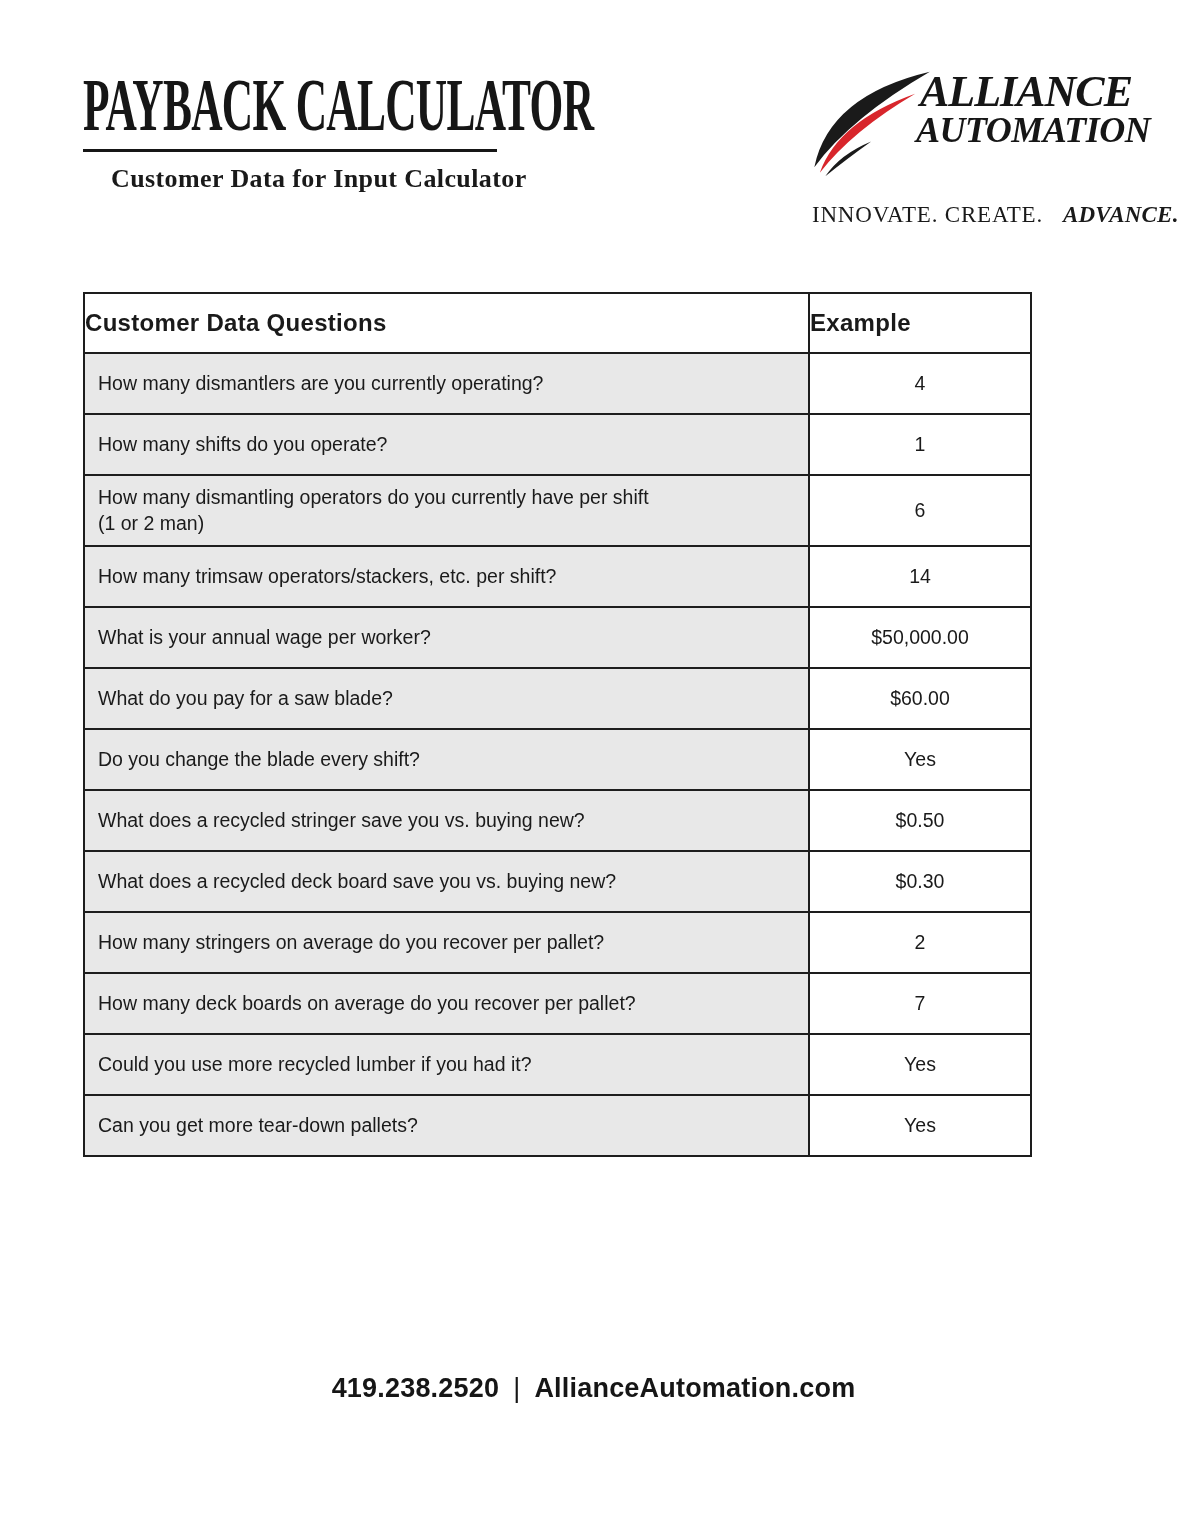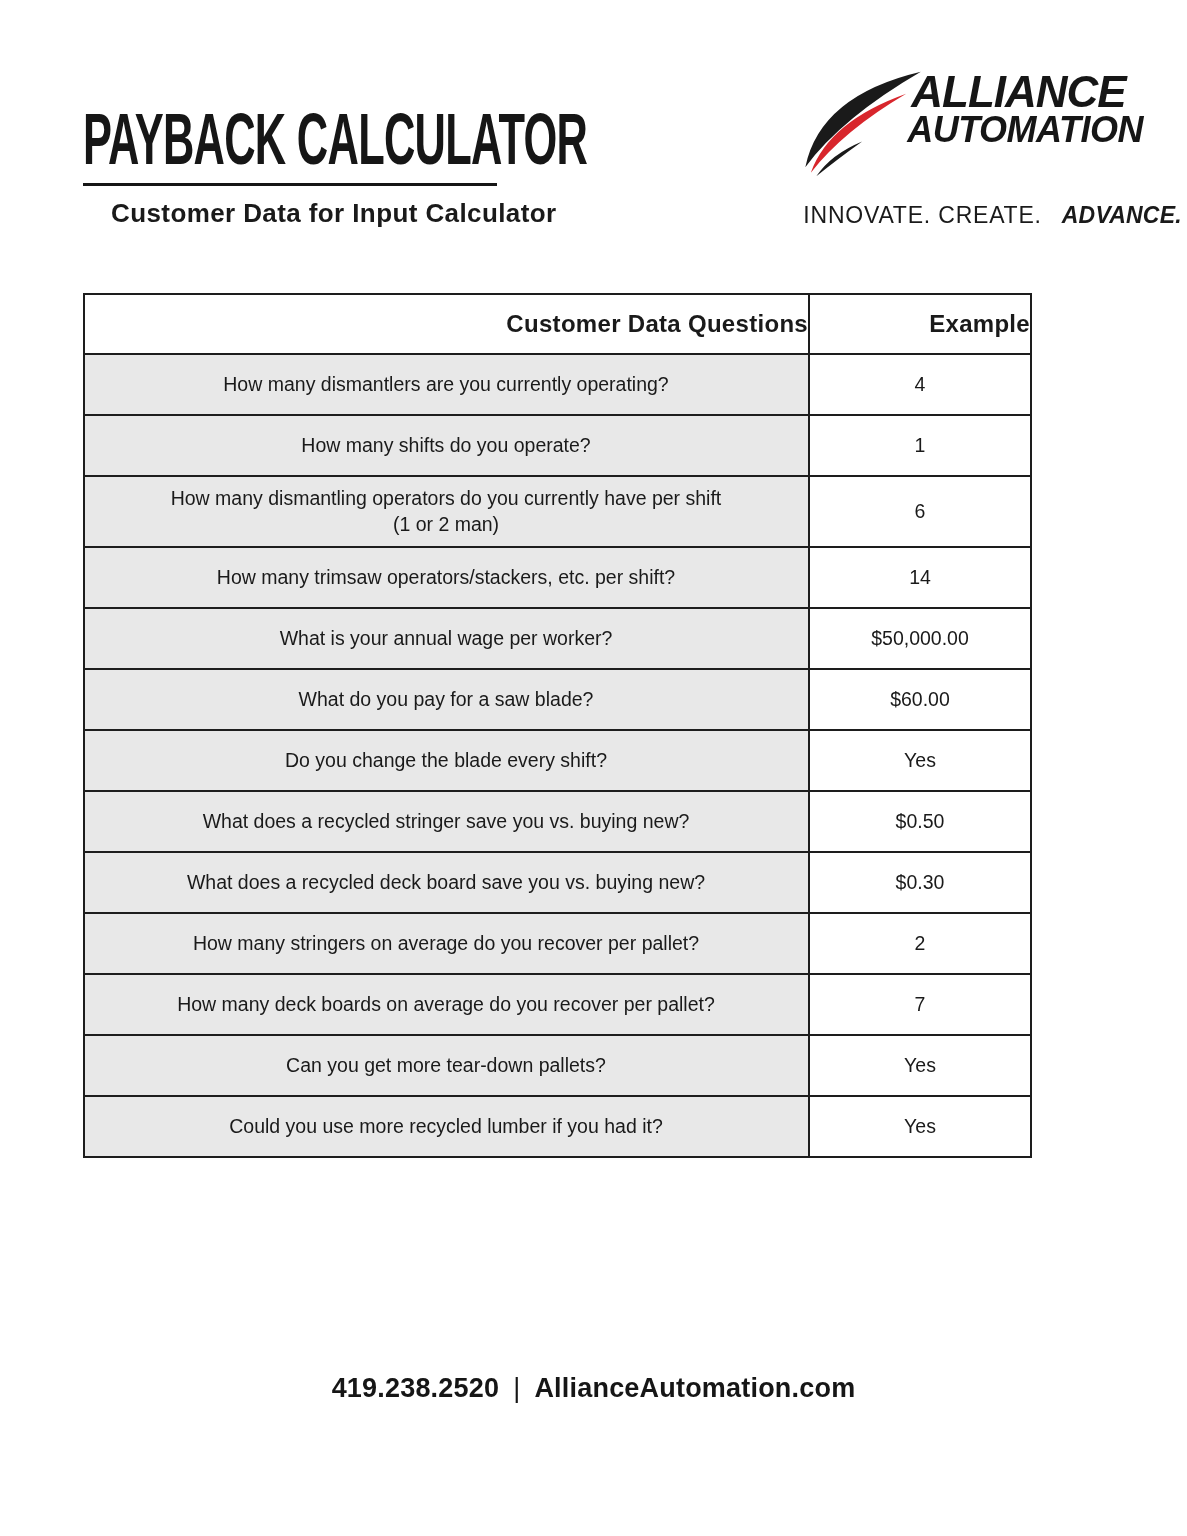--- a/index.html
+++ b/index.html
@@ -10,22 +10,23 @@
     position:relative;
     width:1187px; height:1536px;
     background:#ffffff;
     overflow:hidden;
   }
 
   
   .header {
     display:flex;
     justify-content:space-between;
-    align-items:flex-end;
+    align-items:flex-start;
     padding:70px 117px 0 83px;
+    font-family:Liberation Serif, serif;
   }
 
   .title-block { padding-top:4px; }
   .doc-title {
     font-size:62px;
     font-weight:700;
     line-height:1.0;
     letter-spacing:-1px;
     white-space:nowrap;
     transform:scale(0.70, 1.18);
@@ -81,29 +82,29 @@
     border:2px solid #1d1d1d;
     vertical-align:middle;
   }
   .data-table col.c-q { width:725px; }
   .data-table col.c-e { width:222px; }
   .data-table th {
     height:60px;
     background:#ffffff;
     font-size:24px;
     font-weight:700;
-    text-align:right;
+    text-align:left;
     letter-spacing:0.3px;
     border-radius:26px;
   }
   .data-table td { height:61px; font-size:19.5px; }
   .data-table td.q-cell {
     background:#e8e8e8;
     padding:8px 14px 8px 13px;
-    text-align:center;
+    text-align:left;
     white-space:pre-line;
     line-height:1.35;
   }
   .data-table td.e-cell {
     background:#ffffff;
     text-align:center;
   }
 
   
   .footer {
@@ -201,25 +202,25 @@
         </tr>
         <tr>
           <td class="q-cell">How many stringers on average do you recover per pallet?</td>
           <td class="e-cell">2</td>
         </tr>
         <tr>
           <td class="q-cell">How many deck boards on average do you recover per pallet?</td>
           <td class="e-cell">7</td>
         </tr>
         <tr>
+          <td class="q-cell">Could you use more recycled lumber if you had it?</td>
+          <td class="e-cell">Yes</td>
+        </tr>
+        <tr>
           <td class="q-cell">Can you get more tear-down pallets?</td>
-          <td class="e-cell">Yes</td>
-        </tr>
-        <tr>
-          <td class="q-cell">Could you use more recycled lumber if you had it?</td>
           <td class="e-cell">Yes</td>
         </tr>
       </tbody>
   </table>
 
   <div class="footer">
     <span>419.238.2520</span><span class="sep">|</span><span>AllianceAutomation.com</span>
   </div>
 
 </div>

